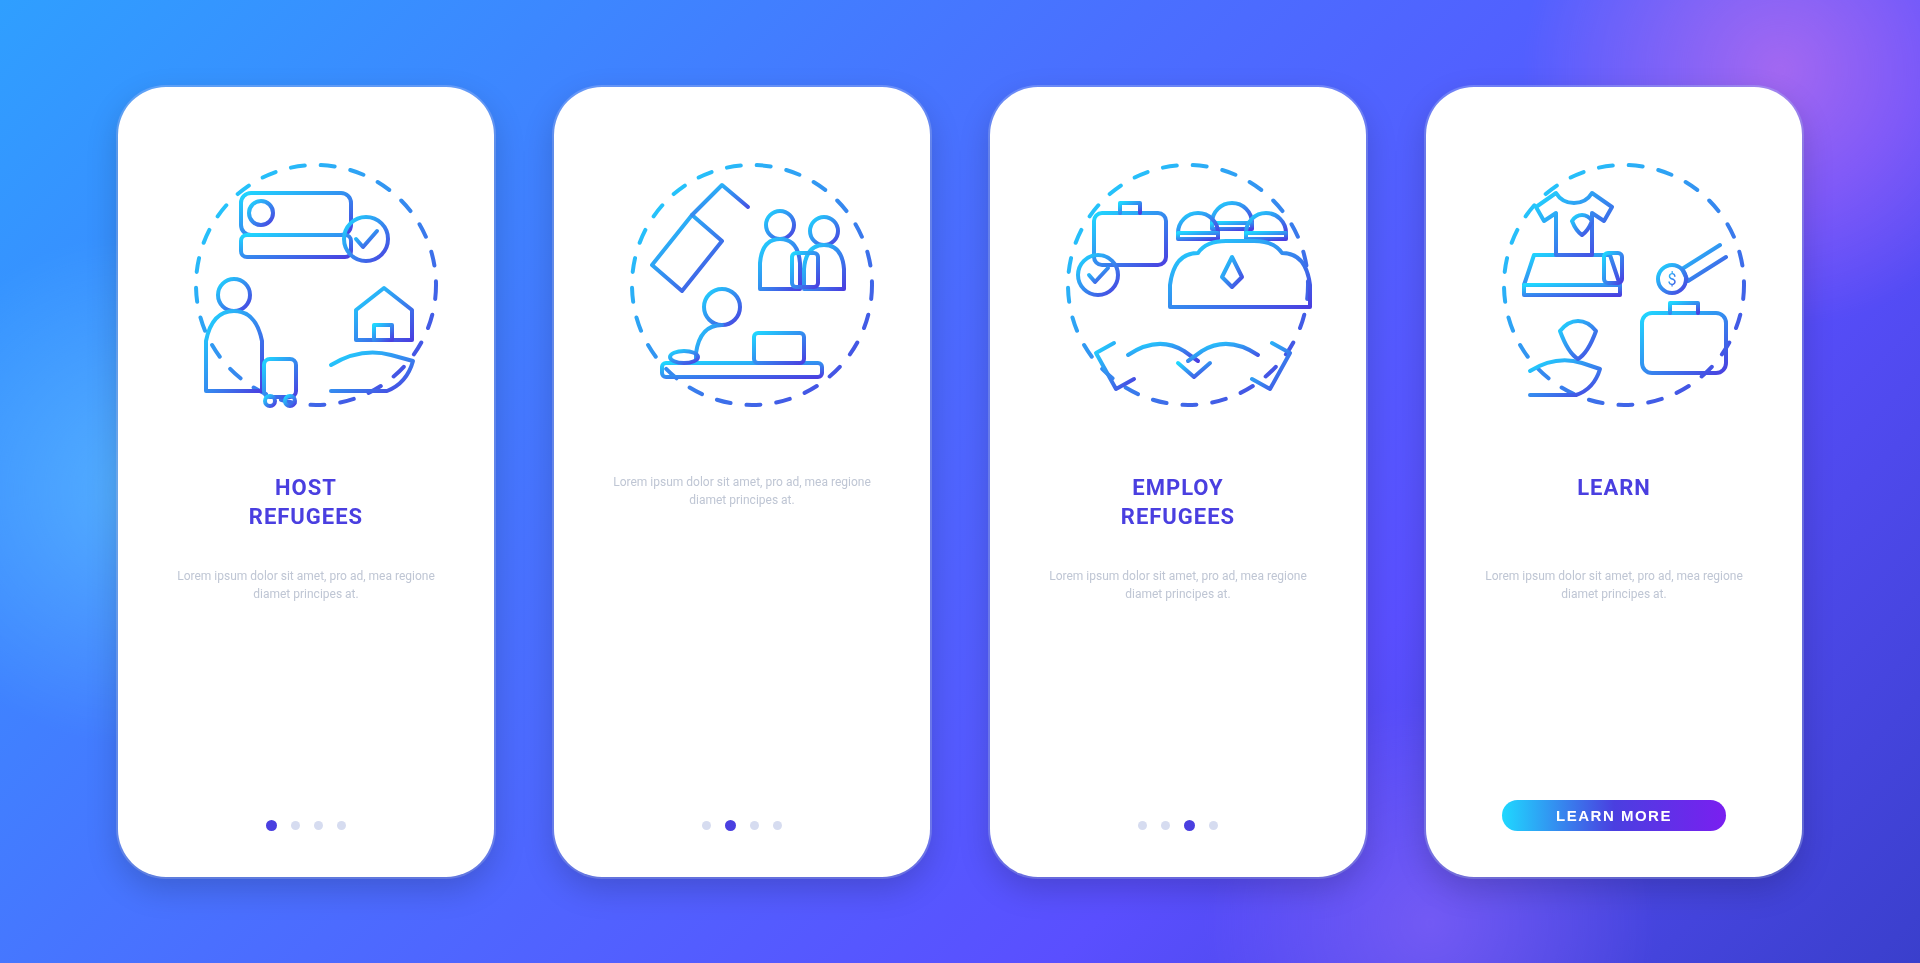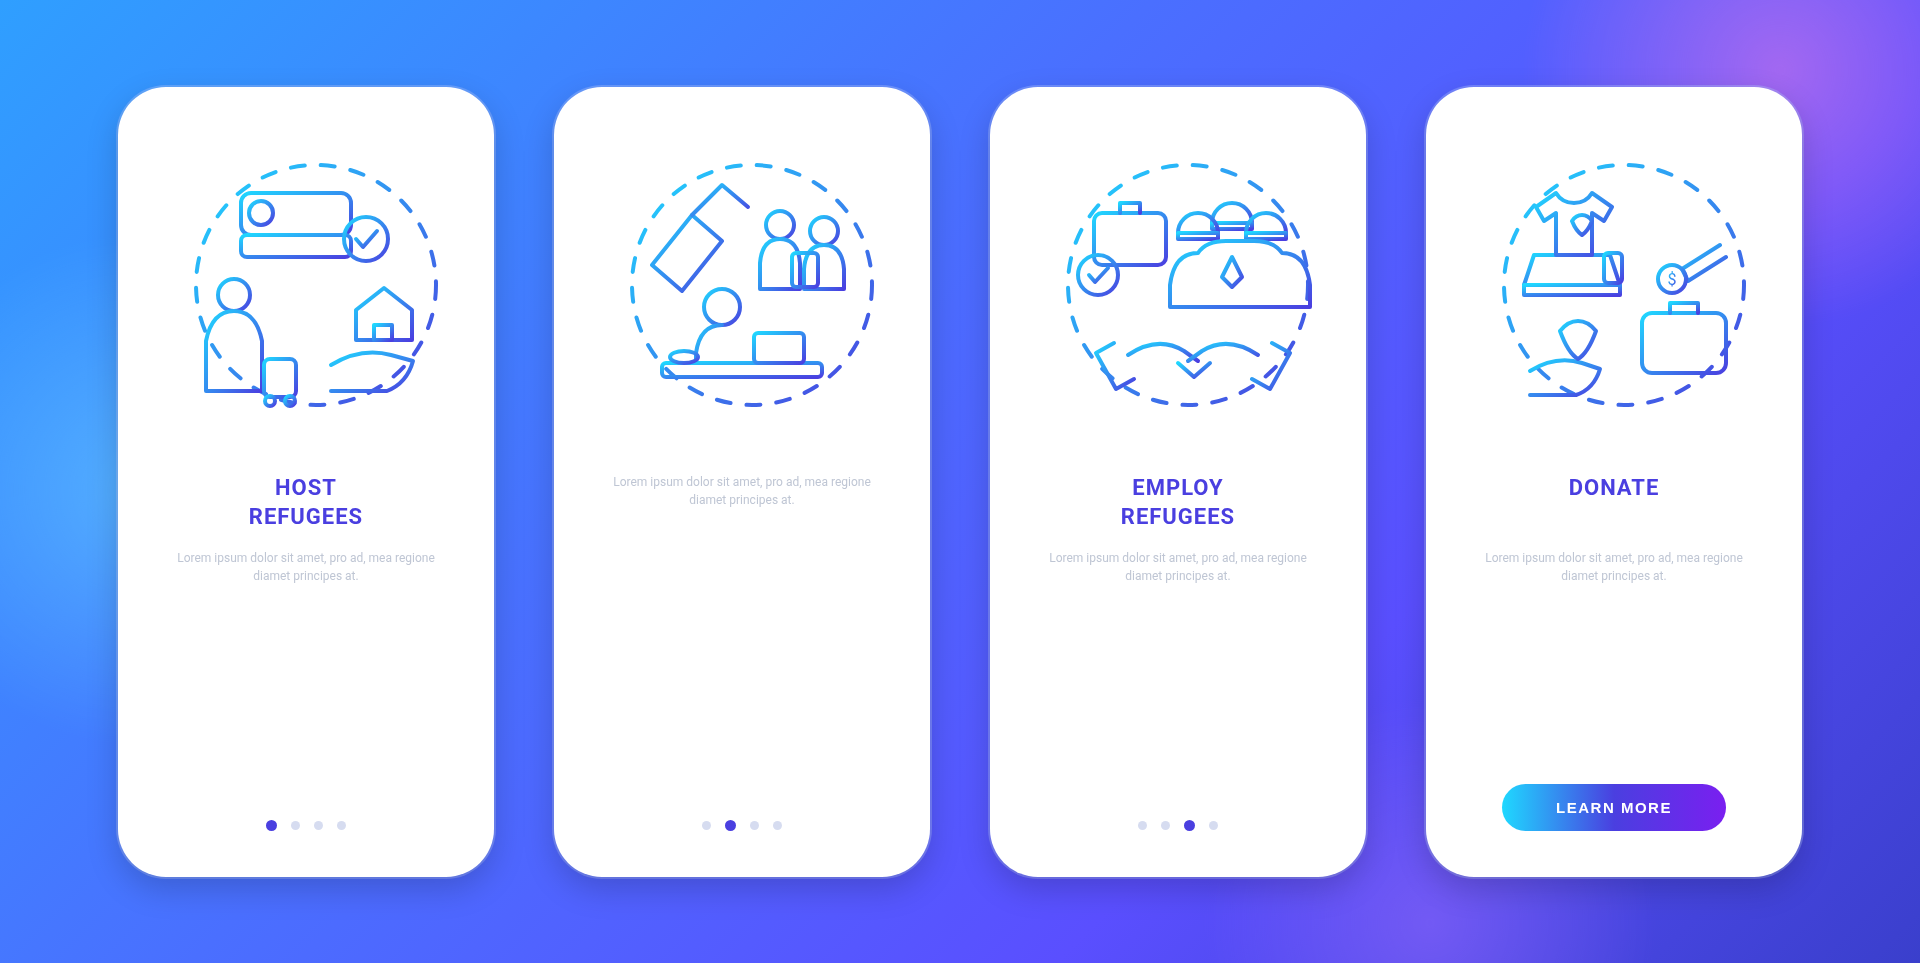--- a/index.html
+++ b/index.html
@@ -43,35 +43,35 @@
 
   .title {
     font-size: 22px;
     font-weight: 700;
     letter-spacing: 1px;
     text-align: center;
     color: #4a3fe0;
     line-height: 1.35;
     min-height: 60px;
     white-space: pre-line;
-    margin-bottom: 16px;
+    margin-bottom: 34px;
   }
   .desc {
     font-size: 12px;
     color: #bfc6d4;
     text-align: center;
     line-height: 1.55;
     max-width: 280px;
   }
   .footer { position: absolute; bottom: 46px; left:0; right:0; display:flex; justify-content:center;}
   .dots { display:flex; gap:14px; align-items:center;}
   .dot { width:9px; height:9px; border-radius:50%; background:#d6dcf0;}
   .dot.active { background:#4a3fe0; width:11px; height:11px;}
   .cta {
-    padding: 15px 54px;
+    padding: 7px 54px;
     border-radius: 999px;
     border:none;
     color:#fff;
     font-size:15px;
     font-weight:600;
     letter-spacing:1.5px;
     background: linear-gradient(90deg,#1fd8ff,#4a3fe0,#7a1ff0);
     cursor:pointer;
   }
 </style>
@@ -235,18 +235,18 @@
 
       <rect x="178" y="178" width="84" height="60" rx="10"></rect>
         <path d="M206 178 v-10 h28 v10"></path>
       <line x1="208" y1="208" x2="232" y2="208"></line>
         <line x1="220" y1="196" x2="220" y2="220"></line>
 
       <path d="M66 236 q26 -16 52 -8 l18 6 q-6 20 -24 26 l-46 0"></path>
       <path d="M96 196 q8 -10 18 -10 q10 0 18 10 q-8 22 -18 28 q-10 -6 -18 -28"></path>
     </svg>
   </div>
-  <div class="title">DONATE</div>
+  <div class="title">LEARN</div>
   <div class="desc">Lorem ipsum dolor sit amet, pro ad, mea regione diamet principes at.</div>
   <div class="footer">
     <button class="cta">LEARN MORE</button>
   </div>
 </div>
 
 </body></html>

